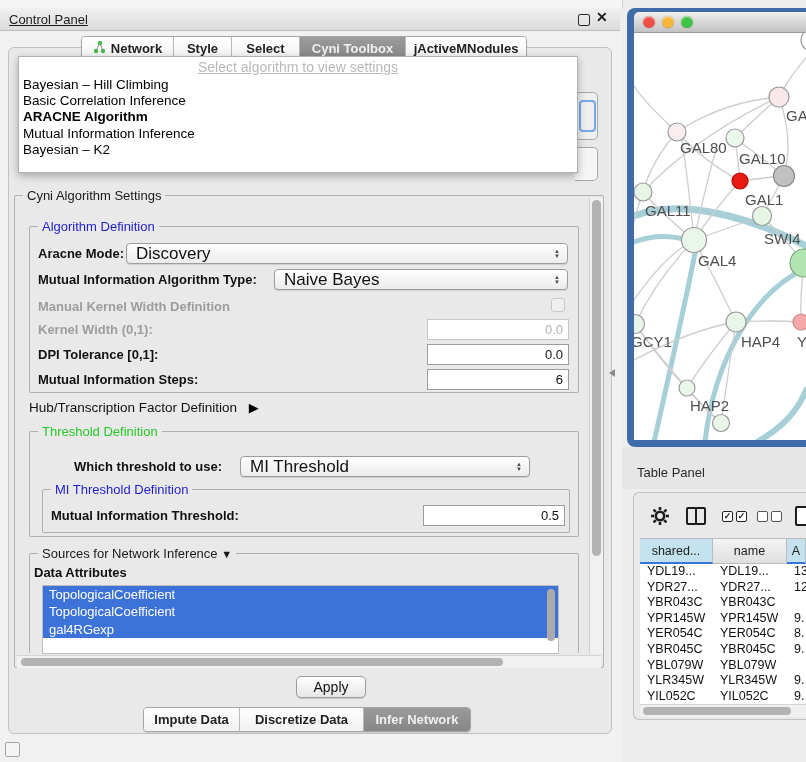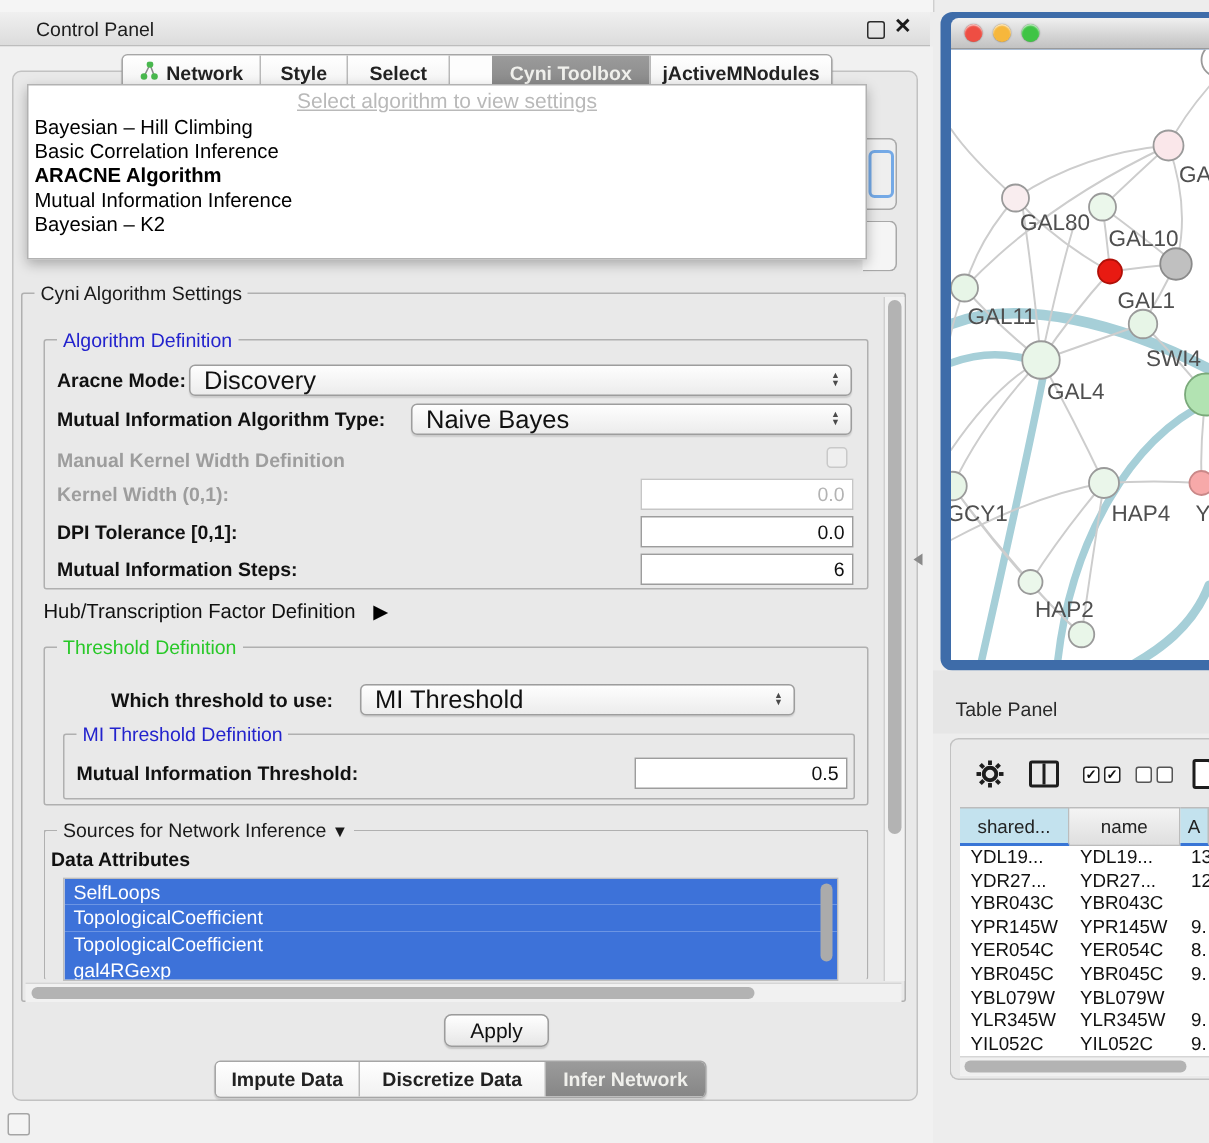--- a/index.html
+++ b/index.html
@@ -1,21 +1,21 @@
 <!DOCTYPE html>
 <html><head>
 <meta charset="utf-8">
 <style>
   html,body{margin:0;padding:0;}
   body{font-family:"Liberation Sans",sans-serif;background:#ededed;}
   .stage{position:relative;width:806px;height:762px;overflow:hidden;background:#ededed;}
   .abs{position:absolute;}
   
   .cp-top{left:0;top:0;width:622px;height:8px;background:#f5f5f5;border-right:1px solid #cfcfcf;}
-  .cp-titlebar{left:0;top:8px;width:620px;height:23px;background:linear-gradient(#f0f0f0,#dcdcdc);border-bottom:1px solid #bdbdbd;color:#1c1c1c;font-size:13px;line-height:23px;padding-left:24px;box-sizing:border-box;}
+  .cp-titlebar{left:0;top:8px;width:620px;height:23px;background:linear-gradient(#f0f0f0,#dcdcdc);border-bottom:1px solid #bdbdbd;color:#1c1c1c;font-size:13px;line-height:23px;padding-left:9px;box-sizing:border-box;text-decoration:underline;}
   .cp-float{left:578px;top:14px;width:10px;height:10px;border:1.5px solid #2b2b2b;border-radius:2px;background:transparent;}
   .cp-close{left:596px;top:9px;font-size:14px;font-weight:bold;color:#1b1b1b;}
   .cp-bg{left:0;top:31px;width:622px;height:731px;background:#f1f1f1;}
   .cp-panel{left:8px;top:47px;width:604px;height:687px;background:#e9e9e9;border:1px solid #c2c2c2;border-radius:6px;box-sizing:border-box;}
   
   .seg{display:flex;height:23px;background:#fdfdfd;border:1px solid #a6a6a6;border-radius:4px;overflow:hidden;box-shadow:0 1px 1px rgba(0,0,0,.12);}
   .seg .tab{display:flex;align-items:center;justify-content:center;font-size:13px;font-weight:600;color:#222;border-right:1px solid #b9b9b9;box-sizing:border-box;gap:5px;background:linear-gradient(#ffffff,#f1f1f1);}
   .seg .tab:last-child{border-right:none;}
   .seg .tab.sel{background:linear-gradient(#9b9b9b,#868686);color:#f0f0ec;}
   
@@ -91,21 +91,21 @@
             <circle cx="10" cy="10" r="2.2" fill="#49b84e"></circle>
           </svg></span>
         <span>Network</span>
       </div>
       <div class="tab" style="width: 58px;">
         <span>Style</span>
       </div>
       <div class="tab" style="width: 68px;">
         <span>Select</span>
       </div>
-      <div class="tab sel" style="width: 106px; margin-left: 28px;">
+      <div class="tab sel" style="width: 106px;">
         <span>Cyni Toolbox</span>
       </div>
       <div class="tab" style="width: 120px;">
         <span>jActiveMNodules</span>
       </div>
     </div>
 
   <div class="abs frag1"></div>
   <div class="abs frag1b"></div>
   <div class="abs frag2"></div>
@@ -178,21 +178,20 @@
     </div>
 
     <div class="abs grp" style="left:14px;top:357px;width:550px;height:100px;border-bottom:none;">
       <span class="legend">
         <span>Sources for Network Inference</span>
         <span style="font-size:11px;">▼</span>
       </span>
       <span class="abs lbl" style="left:4px;top:11px;">Data Attributes</span>
       <div class="abs attr-list" style="left:12px;top:31px;width:517px;height:69px;">
         <div id="attr-items">
-            <div class="attr-item">SelfLoops</div>
             <div class="attr-item">TopologicalCoefficient</div>
             <div class="attr-item">TopologicalCoefficient</div>
             <div class="attr-item">gal4RGexp</div>
           </div>
         <div class="abs thumb" style="right:3px;top:3px;width:8px;height:52px;background:#ababab;"></div>
       </div>
     </div>
 
     <div class="abs hscroll" style="left:2px;top:459px;width:584px;height:12px;background:#f1f1f1;">
       <div class="abs thumb" style="left:4px;top:2px;width:482px;height:8px;"></div>

